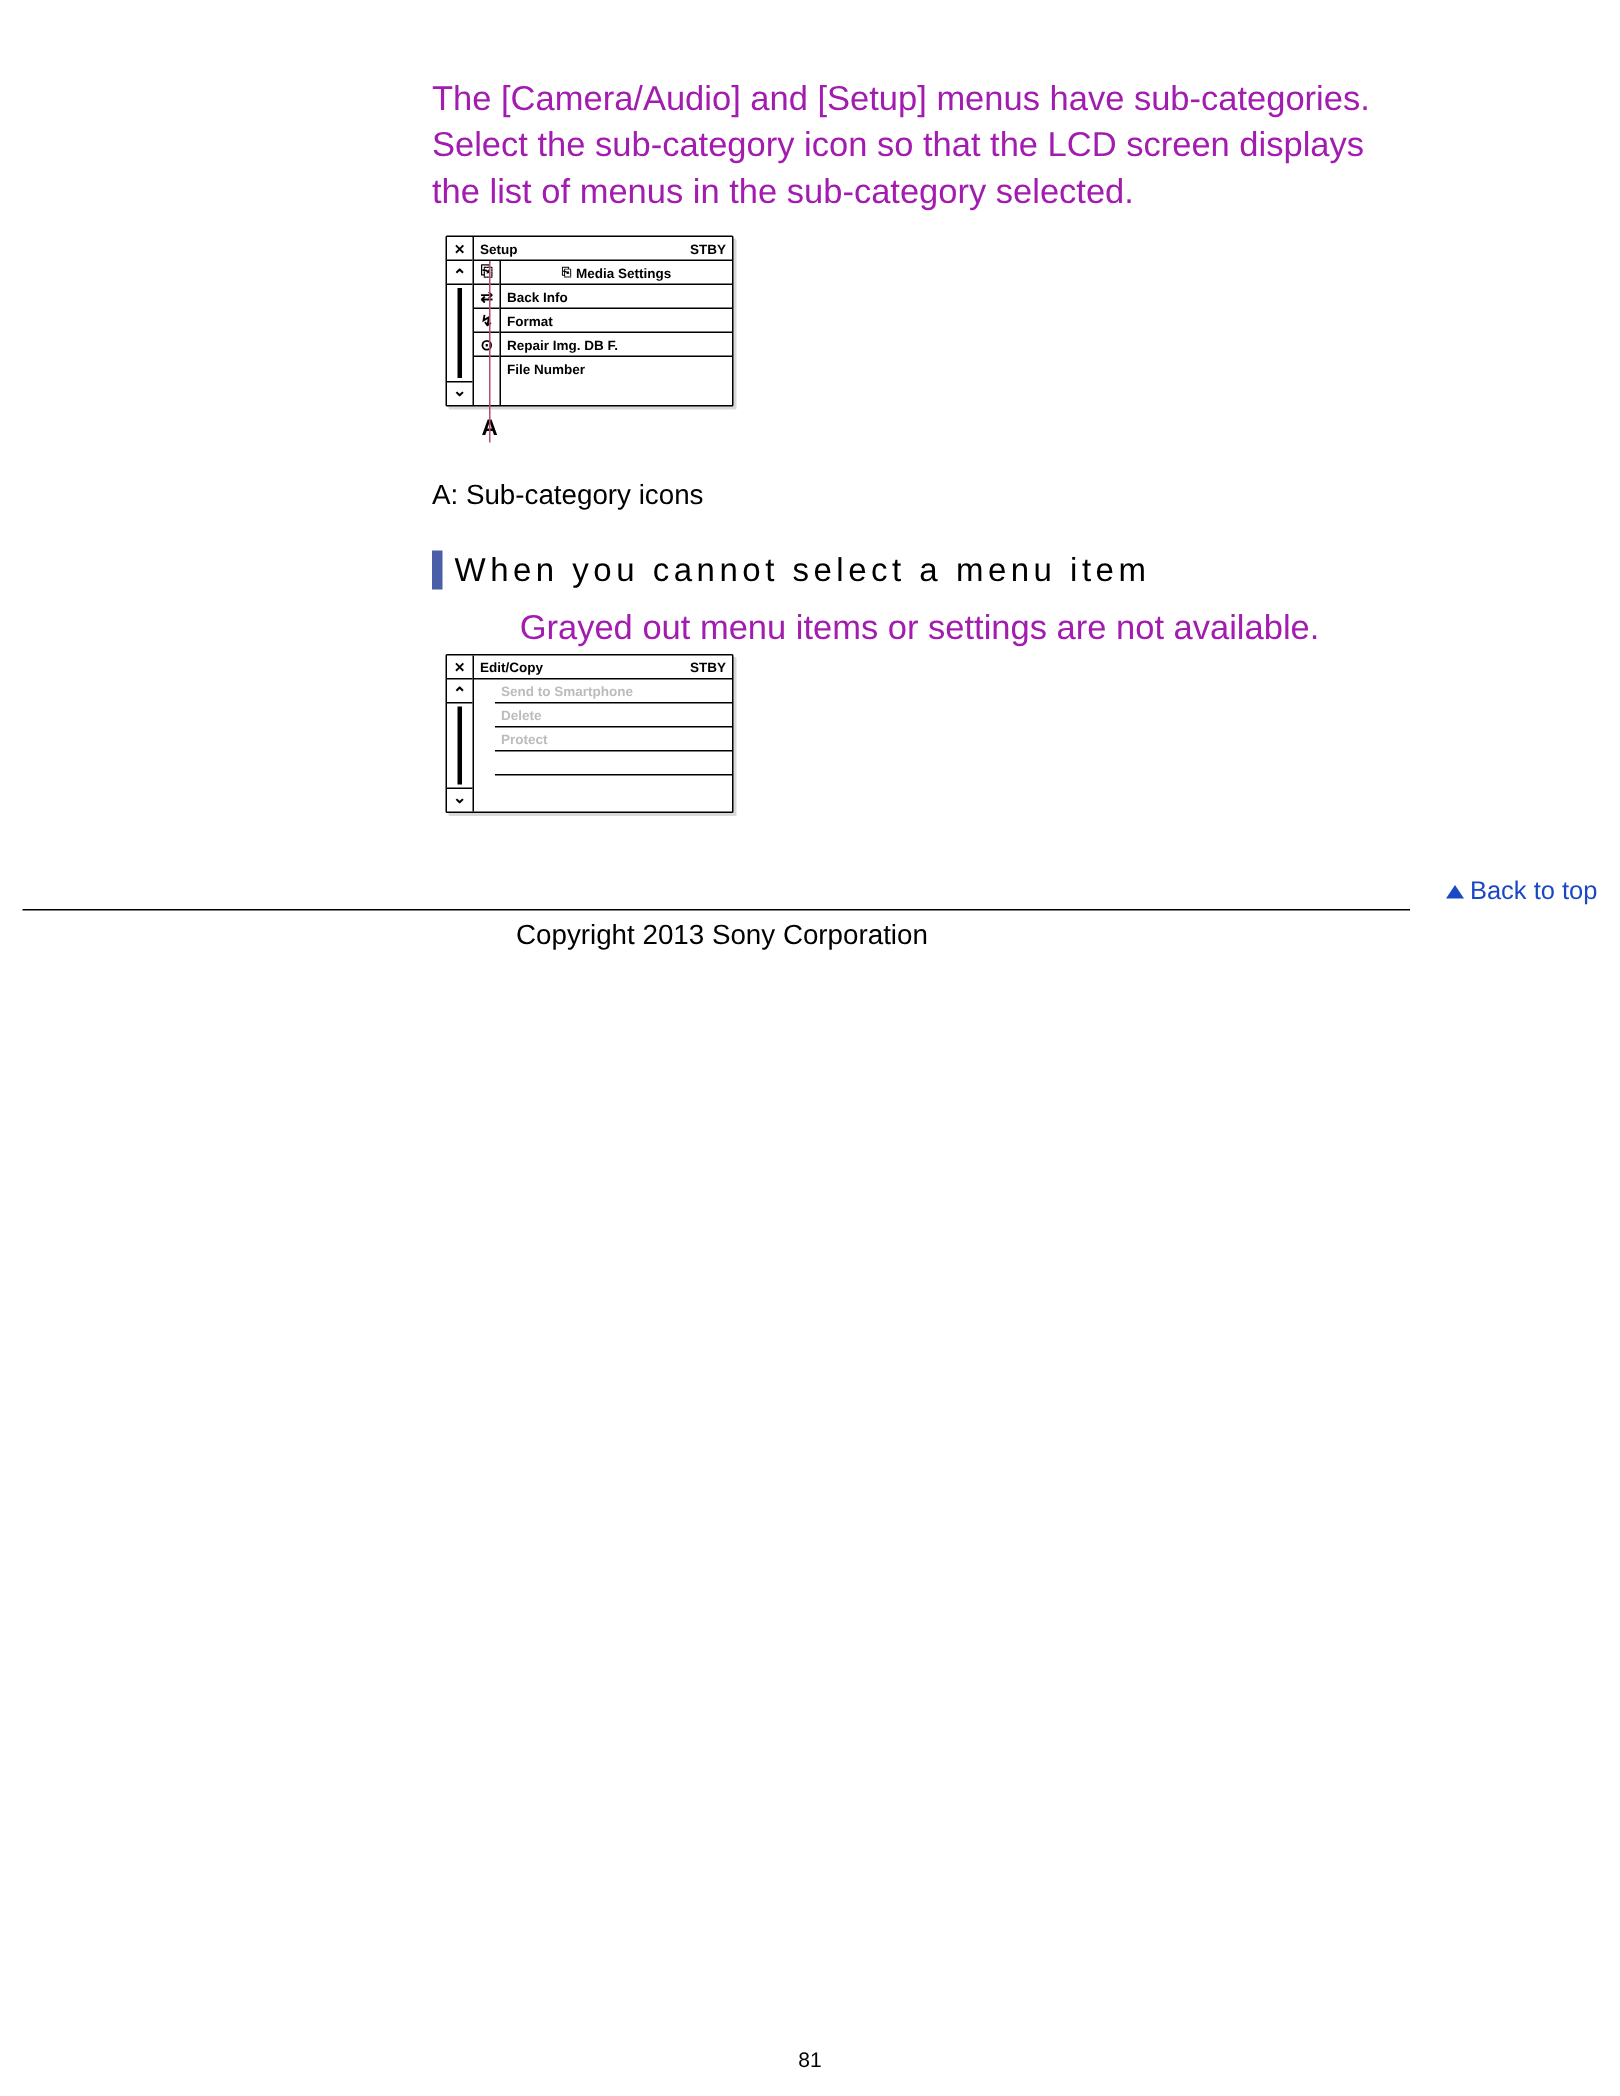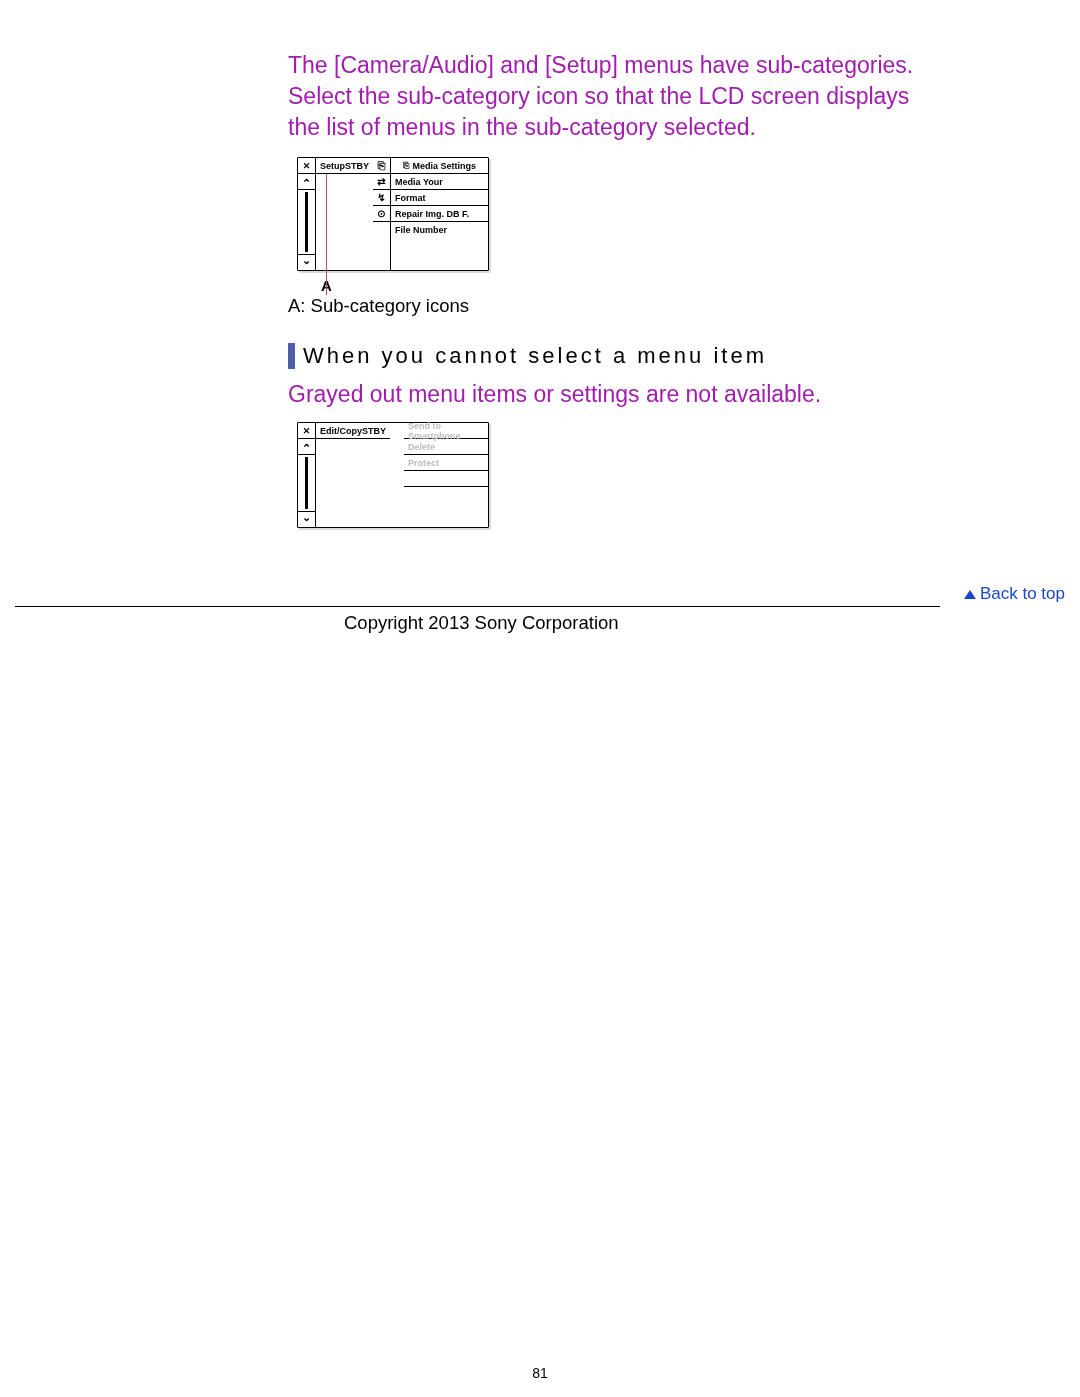--- a/index.html
+++ b/index.html
@@ -20,21 +20,21 @@
   .para {
     font-size: 23px;
     line-height: 1.35;
     color: #a21caf;
     margin-bottom: 14px;
   }
   .caption {
     font-size: 18.5px;
     line-height: 1.35;
     color: #000;
-    margin-top: 0;
+    margin-top: 24px;
     margin-bottom: 24px;
   }
   .section-h {
     font-size: 22px;
     letter-spacing: 3px;
     color: #000;
     border-left: 7px solid #4a5fa8;
     padding-left: 8px;
     margin-bottom: 10px;
     font-weight: 400;
@@ -55,21 +55,21 @@
   .lcd-row { display: flex; }
   .lcd-left { width: 18px; display: flex; flex-direction: column; border-right: 1px solid #000; }
   .lcd-btn {
     height: 16px; display:flex; align-items:center; justify-content:center;
     border-bottom: 1px solid #000;
   }
   .lcd-btn:last-child { border-bottom: none; }
   .lcd-btn.x::before { content: "✕"; font-size: 9px; }
   .lcd-btn.up::before { content: "⌃"; font-size: 11px; position:relative; top:2px;}
   .lcd-btn.down::before { content: "⌄"; font-size: 11px; position:relative; top:-2px;}
-  .lcd-body { flex: 1; display:flex; flex-direction: row; }
+  .lcd-body { flex: 1; display:flex; flex-direction: column; }
   .lcd-head {
     height: 16px; display:flex; align-items:center; padding: 0 4px;
     border-bottom: 1px solid #000; font-weight: bold;
     justify-content: space-between;
   }
   .lcd-head .right { color:#000; font-weight: bold; }
   .lcd-iconcol { width: 18px; border-right: 1px solid #000; display:flex; flex-direction:column; }
   .lcd-iconcell { height: 16px; display:flex; align-items:center; justify-content:center; border-bottom:1px solid #000; font-size:10px;}
   .lcd-main { display:flex; flex:1; }
   .lcd-list { flex:1; display:flex; flex-direction:column; }
@@ -132,39 +132,39 @@
               <div class="lcd-iconcell">⇄</div>
               <div class="lcd-iconcell">↯</div>
               <div class="lcd-iconcell">⊙</div>
               <div class="lcd-iconcell" style="border-bottom:none;"></div>
             </div>
             <div class="lcd-list">
               <div class="lcd-subhead">
                 <span style="font-size:8px;">⎘</span>
                 <span>Media Settings</span>
               </div>
-              <div class="lcd-item">Media Your</div>
+              <div class="lcd-item">Back Info</div>
               <div class="lcd-item">Format</div>
               <div class="lcd-item">Repair Img. DB F.</div>
               <div class="lcd-item" style="border-bottom:none;">File Number</div>
             </div>
           </div>
         </div>
       </div>
 
       <div style="position:absolute; left:28px; top:16px; bottom:-25px; width:1px; background:#b84c6c;"></div>
     </div>
     <div style="margin-left:33px; font-weight:bold; font-size:15px; margin-top:6px;">A</div>
   </div>
 
   <p class="caption">A: Sub-category icons</p>
 
   <h2 class="section-h">When you cannot select a menu item</h2>
 
-  <p class="para" style="margin-bottom:12px;">Grayed out menu items or settings are not available.</p>
+  <p class="para" style="margin-bottom:2px;text-align:center;">Grayed out menu items or settings are not available.</p>
 
   <div class="fig-block">
     <div class="lcd">
       <div class="lcd-row">
         <div class="lcd-left">
           <div class="lcd-btn x"></div>
           <div class="lcd-btn up"></div>
           <div class="lcd-btn" style="flex:1;border-bottom:none;">
             <div class="scroll-track" style="height:52px;"></div>
           </div>

